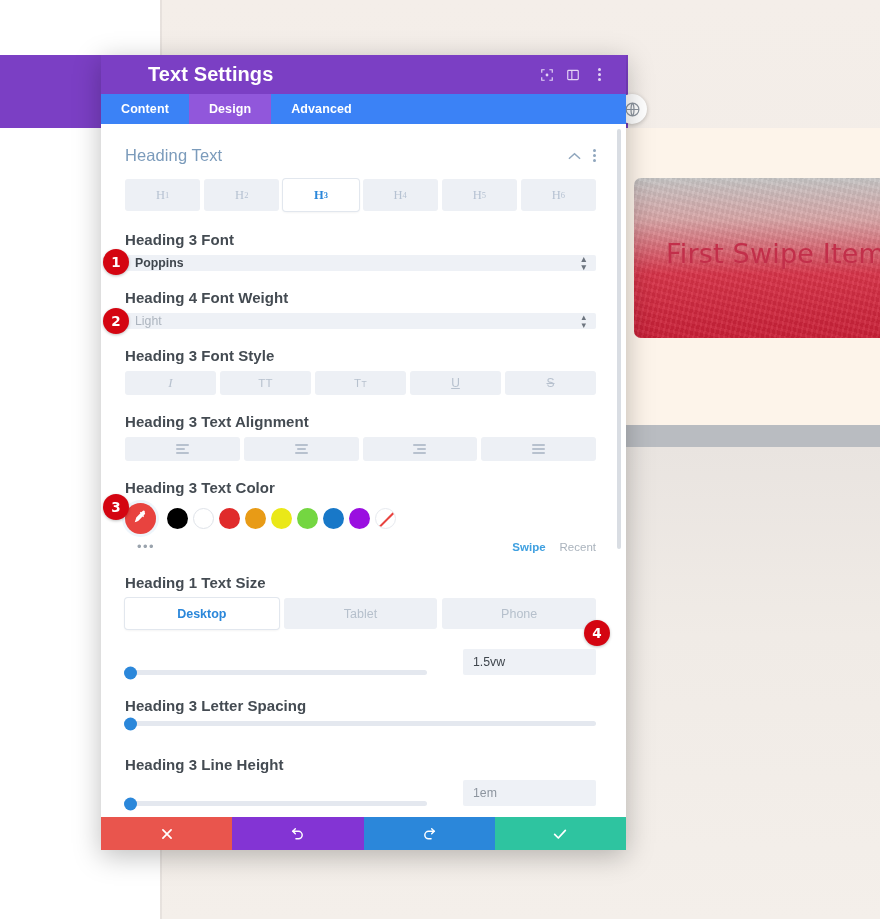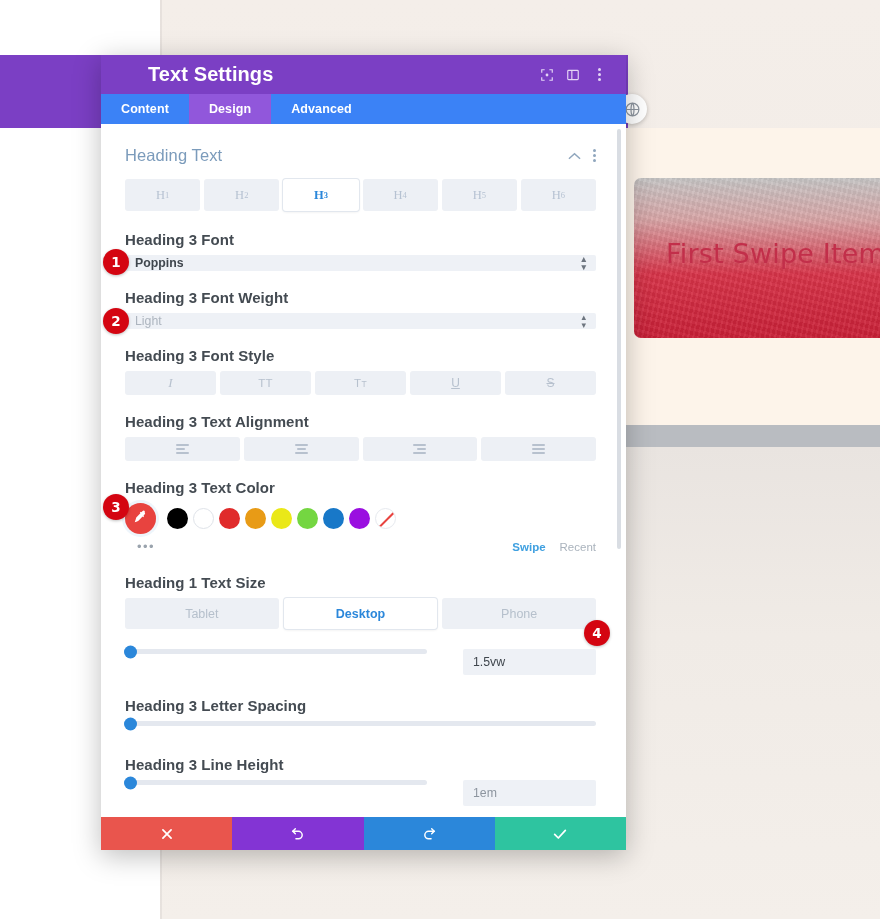--- a/index.html
+++ b/index.html
@@ -258,21 +258,21 @@
     background: #edf0f5; border-radius: 3px;
     display: flex; align-items: center; justify-content: center;
     font-size: 12.5px; color: #b6c0cc; cursor: pointer;
   }
   .device-btn.active {
     background: #fff; color: #2b87da; font-weight: bold;
     box-shadow: 0 0 0 1px #e2e7ee, 0 1px 3px rgba(0,0,0,.09);
   }
 
   
-  .slider-row { display: flex; align-items: flex-start; gap: 0; }
+  .slider-row { display: flex; align-items: flex-end; gap: 0; }
   .slider-track {
     position: relative; height: 5px;
     background: #e4e8ef; border-radius: 3px;
     flex: 1 1 auto;
     cursor: pointer;
   }
   .slider-knob {
     position: absolute; left: -1px; top: 50%;
     transform: translateY(-50%);
     width: 13px; height: 13px; border-radius: 50%;
@@ -428,21 +428,21 @@
 
       <div class="field-block">
         <div class="field-label">Heading 3 Font</div>
         <div class="select-box">
           <span class="val">Poppins</span>
           <span class="spinner">▴<br>▾</span>
         </div>
       </div>
 
       <div class="field-block">
-        <div class="field-label">Heading 3 Font Weight</div>
+        <div class="field-label">Heading 4 Font Weight</div>
         <div class="select-box placeholder">
           <span class="val">Light</span>
           <span class="spinner">▴<br>▾</span>
         </div>
       </div>
 
       <div class="field-block">
         <div class="field-label">Heading 3 Font Style</div>
         <div class="seg-row">
           <div class="seg-btn italic">I</div>
@@ -518,22 +518,22 @@
         <div class="color-sub">
           <span class="dots3">•••</span>
           <span class="saved-lnk">Swipe</span>
           <span class="recent-lnk">Recent</span>
         </div>
       </div>
 
       <div class="field-block" style="margin-top:20px">
         <div class="field-label">Heading 1 Text Size</div>
         <div class="device-row">
+          <div class="device-btn active">Desktop</div>
           <div class="device-btn">Tablet</div>
-          <div class="device-btn active">Desktop</div>
           <div class="device-btn">Phone</div>
         </div>
         <div class="slider-row">
           <div class="slider-track">
             <div class="slider-knob"></div>
           </div>
           <div class="slider-val strong">1.5vw</div>
         </div>
       </div>
 

